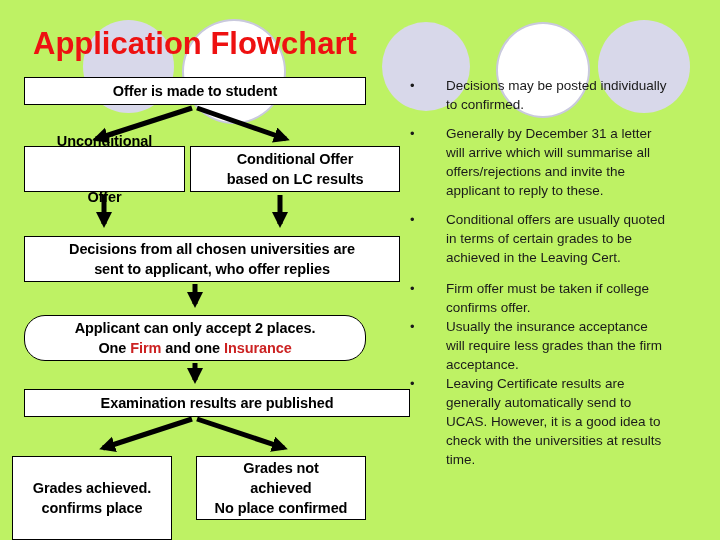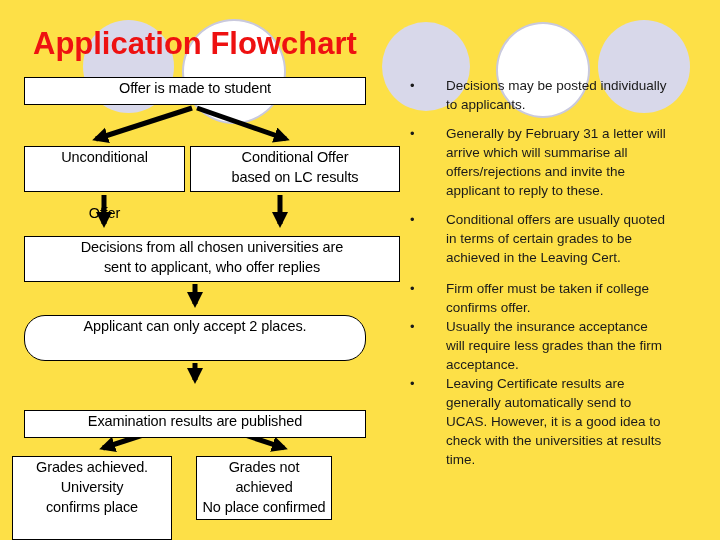--- a/index.html
+++ b/index.html
@@ -1,18 +1,18 @@
 <!DOCTYPE html>
 <html><head>
 <meta charset="utf-8">
 <style>
   html,body { margin:0; padding:0; background:#fff; }
   .slide {
     position:relative; width:720px; height:540px; overflow:hidden;
-    background:#fde047; font-family:"Liberation Sans", sans-serif;
+    background:#bef264; font-family:"Liberation Sans", sans-serif;
   }
   
   .circle { position:absolute; border-radius:50%; z-index:1; }
   .circle.filled  { background:#d8d8ea; }
   .circle.outline { background:#ffffff; border:2px solid #c9c9dd; }
   .c1 { left:83px;  top:20px; width:91px;  height:93px;  }
   .c2 { left:182px; top:19px; width:100px; height:101px; }
   .c3 { left:382px; top:22px; width:88px;  height:89px;  }
   .c4 { left:496px; top:22px; width:90px;  height:92px;  }
   .c5 { left:598px; top:20px; width:92px;  height:93px;  }
@@ -20,32 +20,32 @@
   .title {
     position:absolute; left:33px; top:26px; z-index:3; margin:0;
     font-size:31px; font-weight:bold; color:#ee1111; letter-spacing:0;
     white-space:nowrap;
   }
 
   
   .box {
     position:absolute; z-index:3; box-sizing:border-box;
     background:#ffffff; border:1.5px solid #000;
-    display:flex; flex-direction:column; 
-    text-align:center; font-weight:normal; color:#000;
+    display:flex; flex-direction:column; justify-content:center;
+    text-align:center; font-weight:bold; color:#000;
     font-size:14.5px; line-height:20px; letter-spacing:-0.1px;
   }
   .box-offer        { left:24px;  top:77px;  width:342px; height:28px; }
   .box-uncond       { left:24px;  top:146px; width:161px; height:46px;gap:36px; }
   .box-cond         { left:190px; top:146px; width:210px; height:46px; }
   .box-decisions    { left:24px;  top:236px; width:376px; height:46px; }
   .box-applicant    { left:24px;  top:315px; width:342px; height:46px;border-radius:21px; }
-  .box-exam         { left:24px;  top:410px; width:342px; height:28px; }
+  .box-exam         { left:24px;  top:389px; width:386px; height:28px; }
   .box-grades-yes   { left:12px;  top:456px; width:160px; height:84px; }
-  .box-grades-no    { left:196px; top:456px; width:136px; height:64px; }
+  .box-grades-no    { left:196px; top:456px; width:170px; height:64px; }
   .red { color:#cc2222; }
 
   
   .arrows { position:absolute; left:0; top:0; z-index:2; pointer-events:none; }
 
   
   .bullets {
     position:absolute; left:402px; top:76px; width:268px; z-index:3;
     color:#1a1a1a; font-size:13.5px; line-height:19px;
   }
@@ -98,46 +98,48 @@
     <div>based on LC results</div>
   </div>
 
   <div class="box box-decisions">
     <div>Decisions from all chosen universities are</div>
     <div>sent to applicant, who offer replies</div>
   </div>
 
   <div class="box box-applicant">
     <div>Applicant can only accept 2 places.</div>
+    <div>
+      <span>One </span><span class="red">Firm</span><span> and one </span><span class="red">Insurance</span>
+    </div>
   </div>
 
   <div class="box box-exam">
     <div>Examination results are published</div>
   </div>
 
   <div class="box box-grades-yes">
     <div>Grades achieved.</div>
-    <div>University</div>
     <div>confirms place</div>
   </div>
 
   <div class="box box-grades-no">
     <div>Grades not</div>
     <div>achieved</div>
     <div>No place confirmed</div>
   </div>
 
   <div class="bullets">
     <div class="bullet sp">
       <span class="dot">•</span>
-      <span class="btext">Decisions may be posted individually to applicants.</span>
+      <span class="btext">Decisions may be posted individually to confirmed.</span>
     </div>
     <div class="bullet sp">
       <span class="dot">•</span>
-      <span class="btext">Generally by February 31 a letter will arrive which will summarise all offers/rejections and invite the applicant to reply to these.</span>
+      <span class="btext">Generally by December 31 a letter will arrive which will summarise all offers/rejections and invite the applicant to reply to these.</span>
     </div>
     <div class="bullet sp2">
       <span class="dot">•</span>
       <span class="btext">Conditional offers are usually quoted in terms of certain grades to be achieved in the Leaving Cert.</span>
     </div>
     <div class="bullet">
       <span class="dot">•</span>
       <span class="btext">Firm offer must be taken if college confirms offer.</span>
     </div>
     <div class="bullet">

